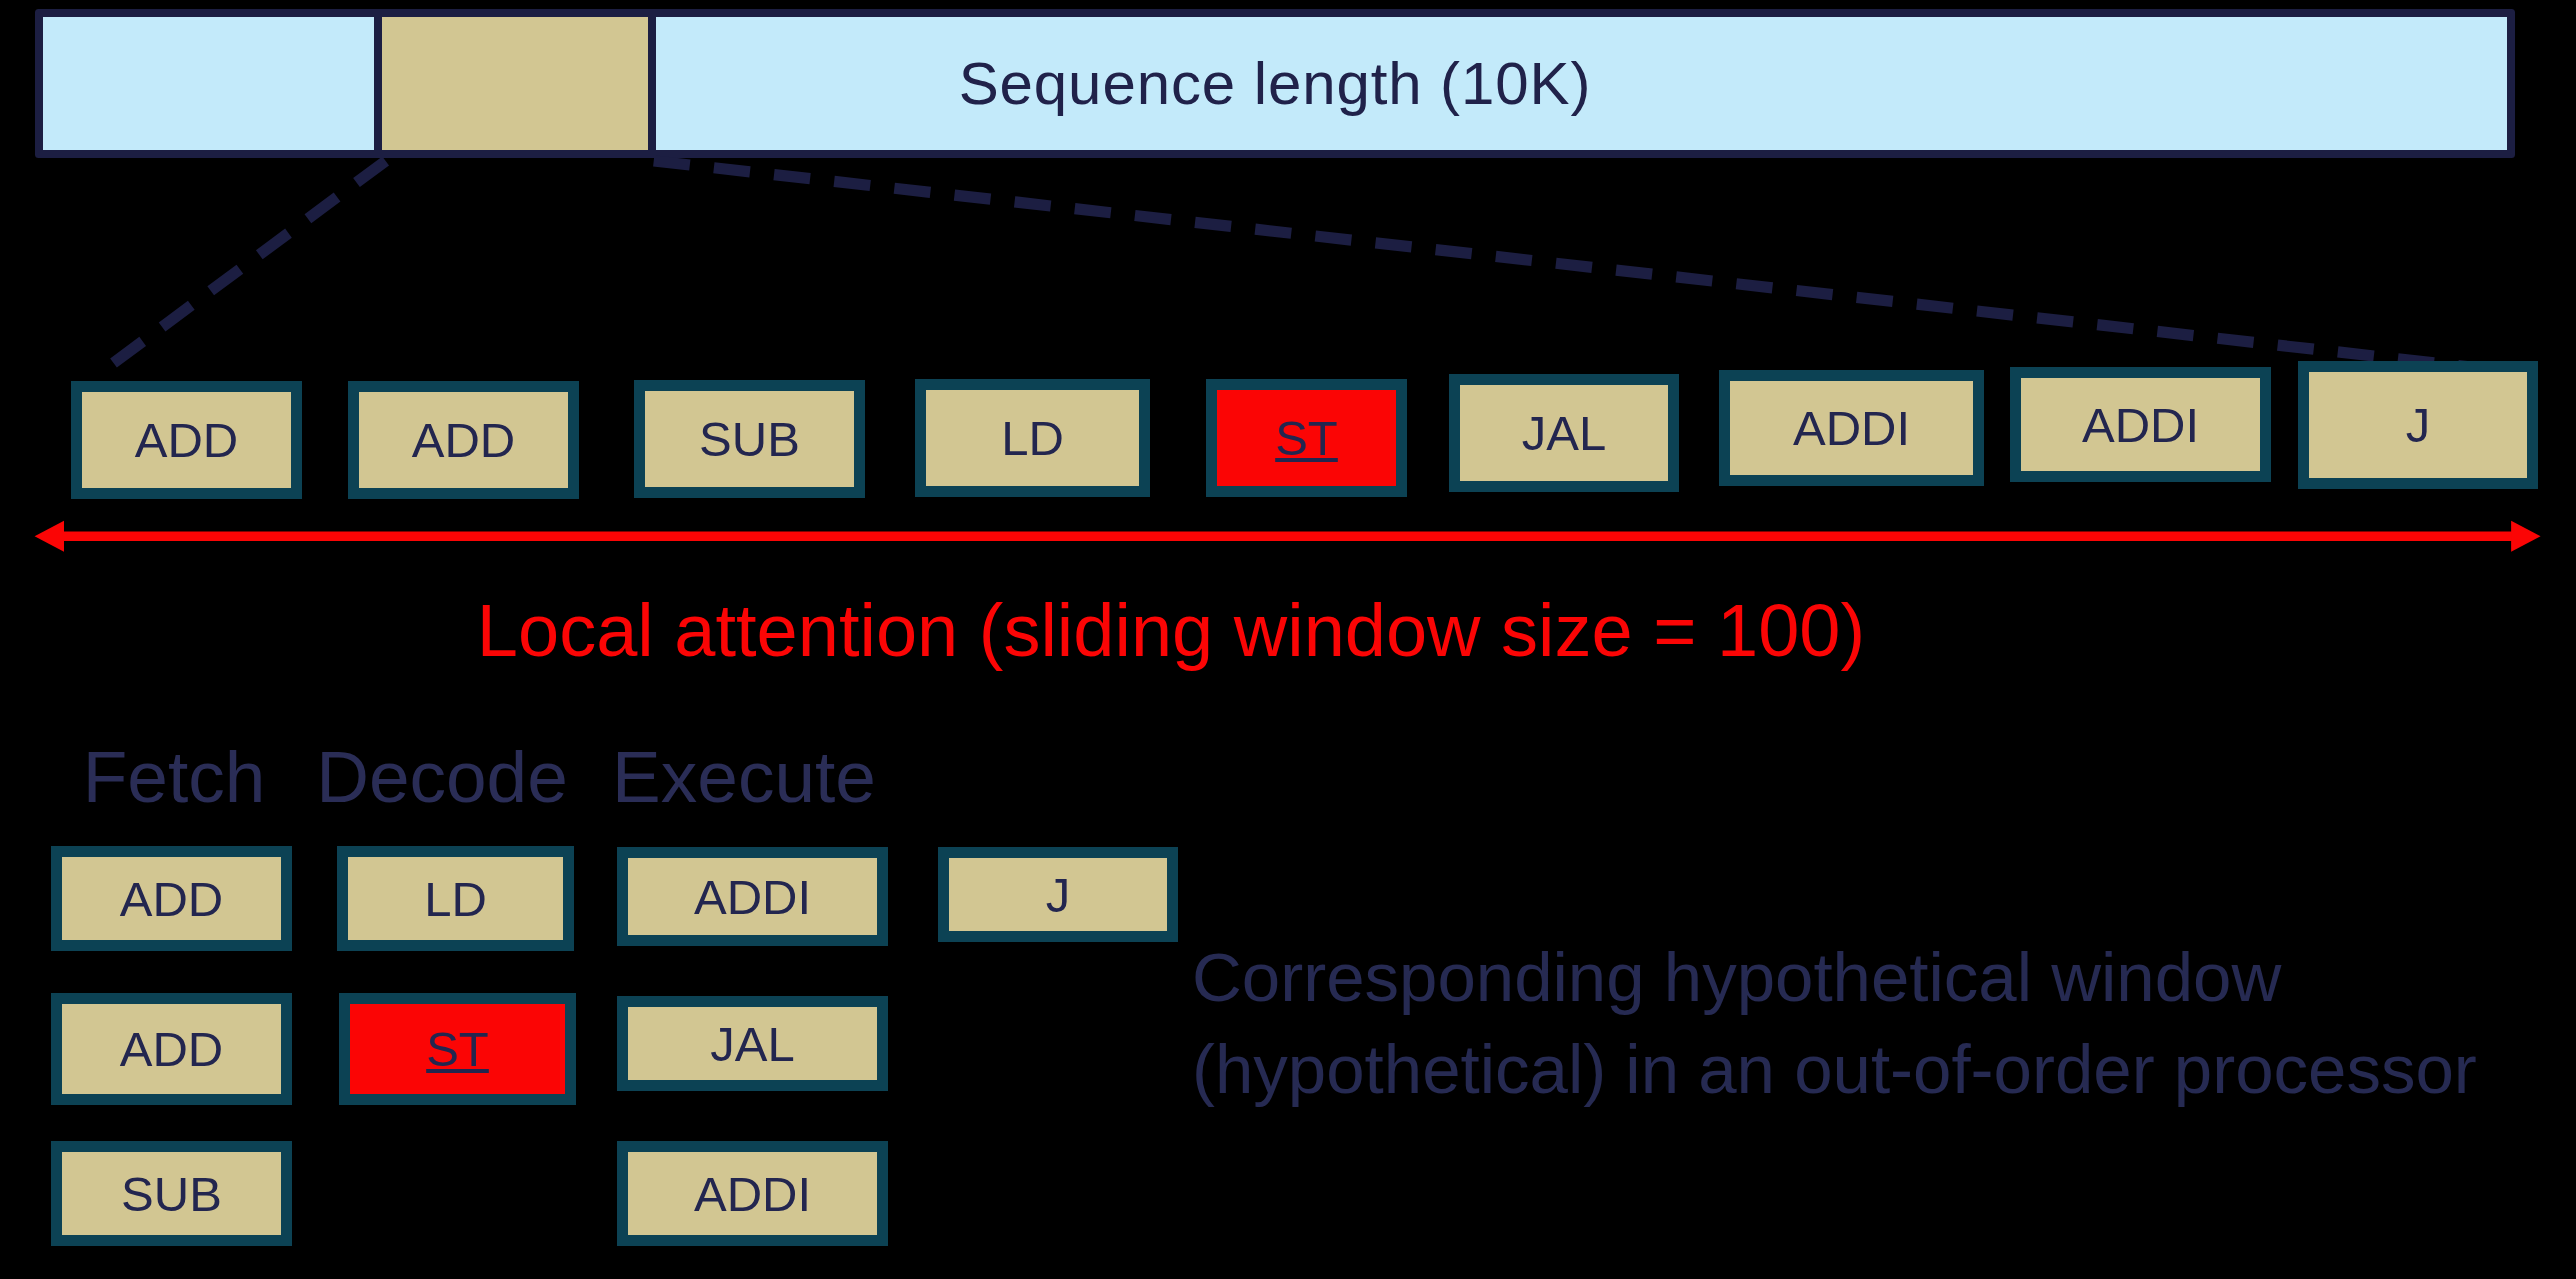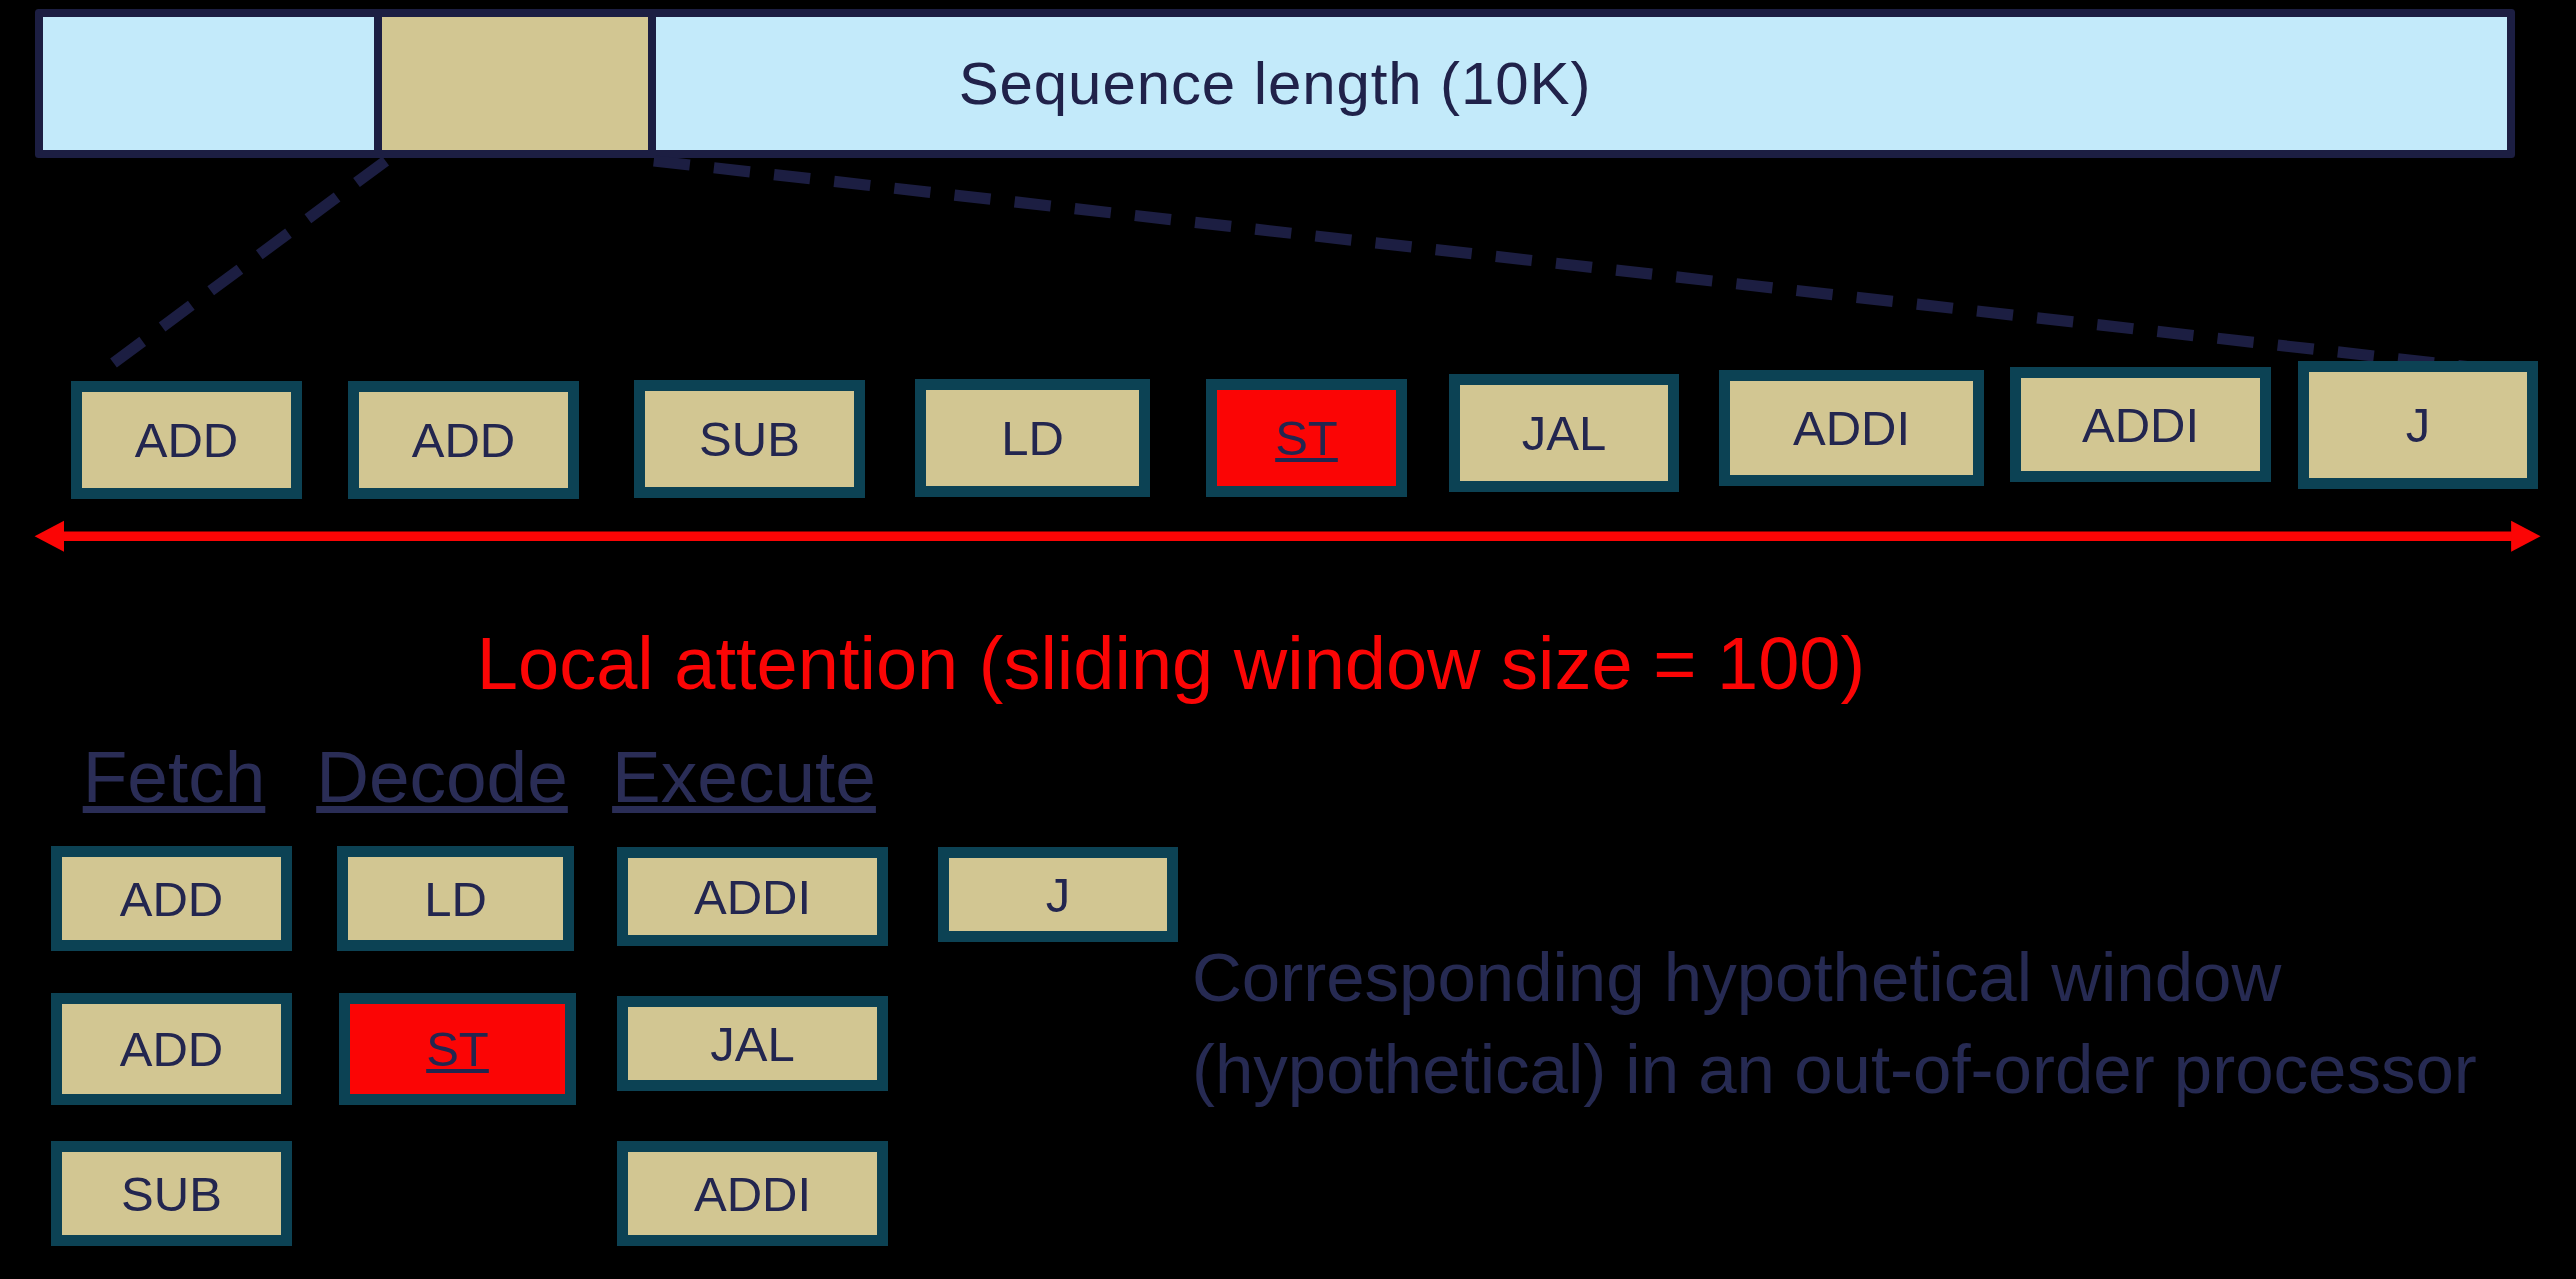--- a/index.html
+++ b/index.html
@@ -39,27 +39,27 @@
     background:#d2c692;
     border:11.2px solid #0c4254;
     display:flex;align-items:center;justify-content:center;
     color:#23264f;font-size:49px;
   }
   .ibox.highlight{background:#fb0505;text-decoration:underline;}
   
   .attn-label{
     position:absolute;left:1171px;top:588px;
     transform:translateX(-50%);
-    color:#fb0505;font-size:74px;white-space:nowrap;margin-top:33px;
+    color:#fb0505;font-size:74px;white-space:nowrap;
   }
   
   .stage-label{
     position:absolute;top:735px;
     transform:translateX(-50%);
-    color:#2a2d56;font-size:73px;white-space:nowrap;text-decoration:underline;
+    color:#2a2d56;font-size:73px;white-space:nowrap;
   }
   
   .caption{
     position:absolute;left:1192px;top:932px;
     color:#262a52;font-size:69px;line-height:92px;white-space:nowrap;
   }
 </style>
 </head>
 <body>
 

